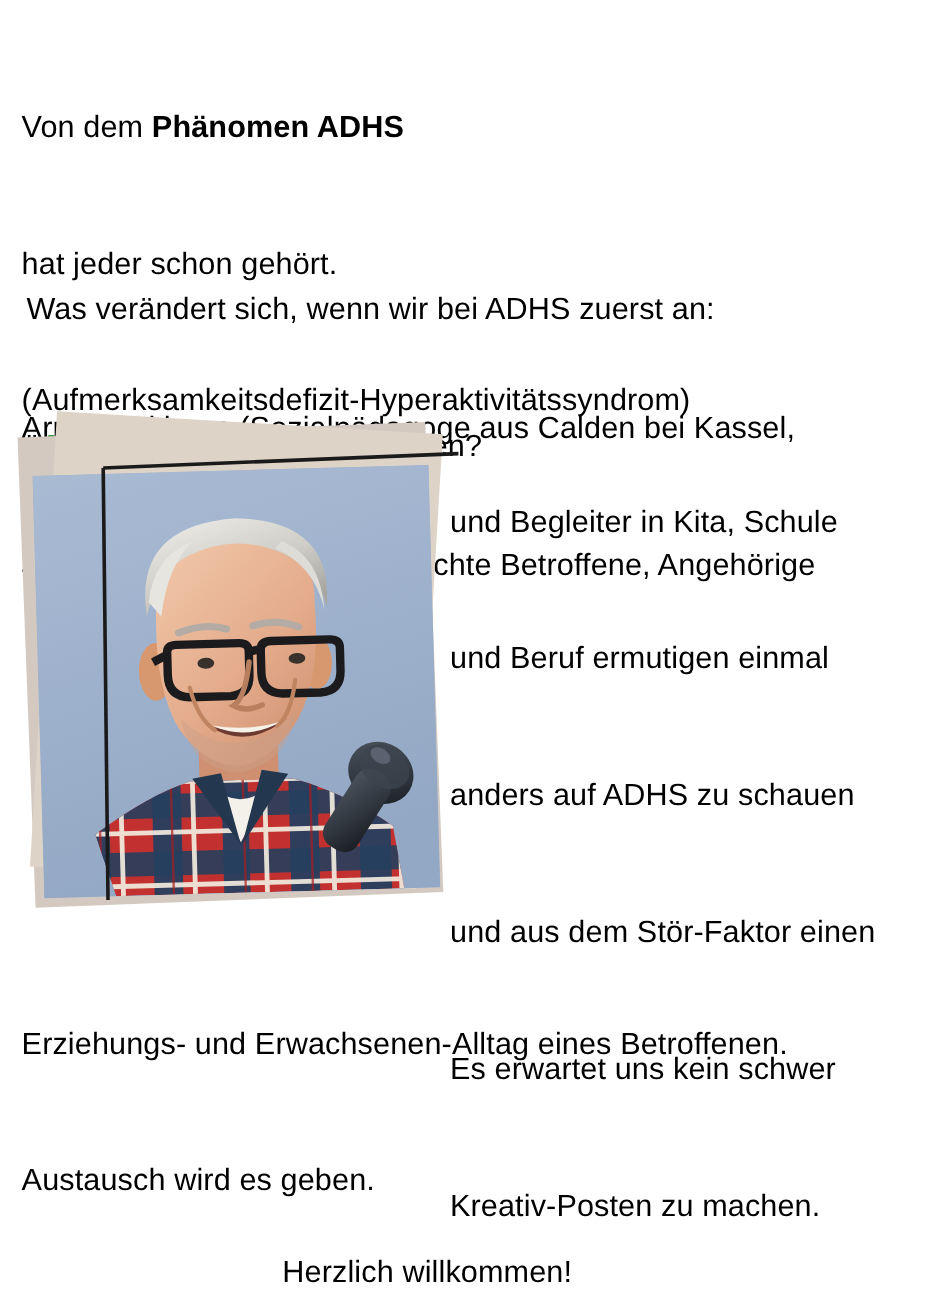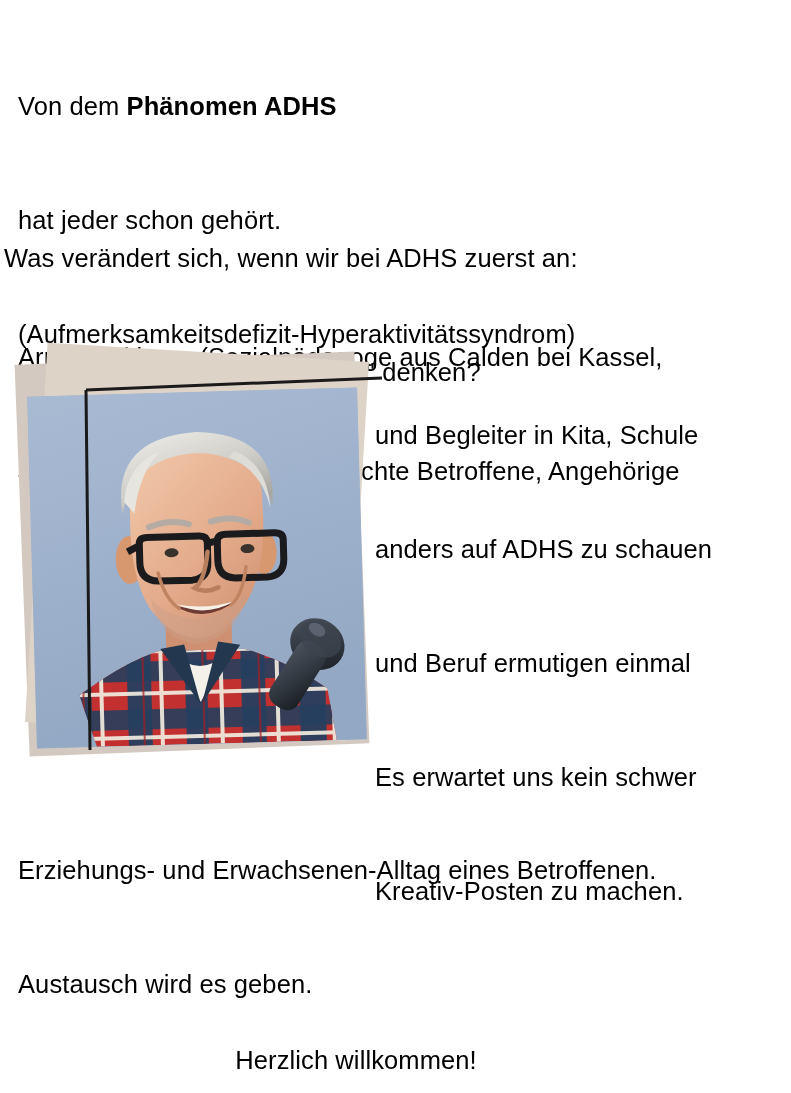--- a/index.html
+++ b/index.html
@@ -26,21 +26,21 @@
     line-height: 38px;
     letter-spacing: 0.1px;
     white-space: pre;
   }
   .b { font-weight: bold; }
   .green { color: #2f9a3e; }
   .green-cap { color: #2f9a3e; font-weight: bold; font-style: italic; }
 
   
   #intro-block  { left: 18px; top: 11px;  }
-  #question-block { left: 4px; top: 163px; text-align: center; }
+  #question-block { left: 22px; top: 163px; }
   #bio-lead-block { left: 18px; top: 262px; }
   #wrap-col      { left: 375px; top: 340px; }
   #tail-block    { left: 18px; top: 775px; }
   #welcome-block { left: 0px; top: 1041px; width: 712px; text-align: center; white-space: normal; }
 
   
   #photo-composition {
     position: absolute;
     left: 14px;
     top: 352px;
@@ -232,22 +232,23 @@
     <div class="frame">
       <svg viewBox="0 0 300 372" aria-hidden="true">
         <path d="M2 8 L298 -4" stroke="#1a1a1a" stroke-width="3" fill="none"></path>
         <path d="M2 8 L6 368" stroke="#1a1a1a" stroke-width="3" fill="none"></path>
       </svg>
     </div>
   </div>
 
   <div class="txt" id="wrap-col">
     <div>und Begleiter in Kita, Schule</div>
+    <div>und Beruf ermutigen einmal</div>
     <div>anders auf ADHS zu schauen</div>
-    <div>und Beruf ermutigen einmal</div>
+    <div>und aus dem Stör-Faktor einen</div>
     <div>Es erwartet uns kein schwer</div>
     <div>Kreativ-Posten zu machen.</div>
     
     
     
     
     
   </div>
 
   <div class="txt" id="tail-block">

